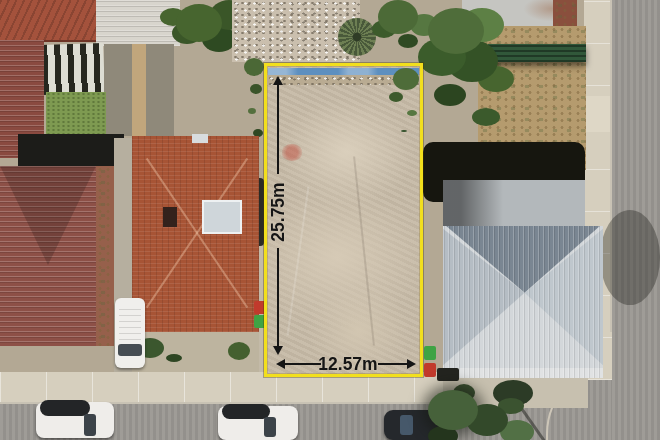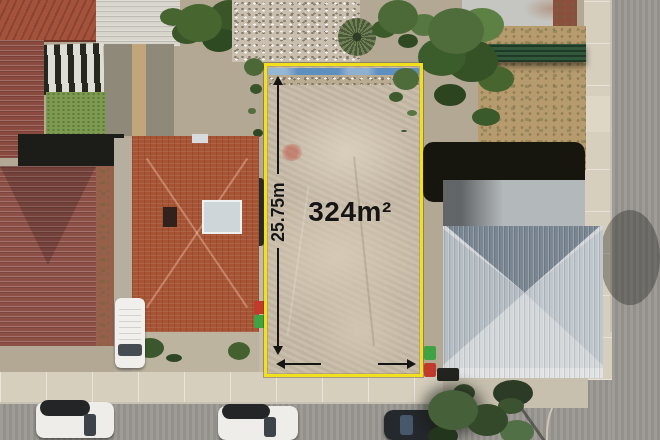--- a/index.html
+++ b/index.html
@@ -141,20 +141,20 @@
     <div class="abs" style="left:30px;top:120px;width:2px;height:150px;background:rgba(255,255,255,.16);transform:rotate(8deg);"></div>
     <div class="abs" style="left:96px;top:90px;width:2px;height:190px;background:rgba(90,80,65,.18);transform:rotate(-6deg);"></div>
   </div>
 
   <div class="abs arrow" style="left:273px;top:76px;border-left:5px solid transparent;border-right:5px solid transparent;border-bottom:9px solid var(--annotation-text,#151515);"></div>
   <div class="abs dim-line" style="left:277px;top:84px;width:2px;height:90px;"></div>
   <div class="abs dim-label" style="left:238px;top:201px;width:80px;height:22px;font-size:17.5px;line-height:22px;transform:rotate(-90deg);">25.75m</div>
   <div class="abs dim-line" style="left:277px;top:248px;width:2px;height:98px;"></div>
   <div class="abs arrow" style="left:273px;top:346px;border-left:5px solid transparent;border-right:5px solid transparent;border-top:9px solid var(--annotation-text,#151515);"></div>
 
-  <div class="abs dim-label" style="left:298px;top:197px;width:104px;height:30px;font-size:28px;line-height:30px;letter-spacing:.5px;">324m²</div>
 
   <div class="abs arrow" style="left:276px;top:359px;border-top:5px solid transparent;border-bottom:5px solid transparent;border-right:9px solid var(--annotation-text,#151515);"></div>
   <div class="abs dim-line" style="left:285px;top:363px;width:36px;height:2px;"></div>
+  <div class="abs dim-label" style="left:309px;top:353px;width:78px;height:22px;font-size:17.5px;line-height:22px;">12.57m</div>
   <div class="abs dim-line" style="left:378px;top:363px;width:30px;height:2px;"></div>
   <div class="abs arrow" style="left:407px;top:359px;border-top:5px solid transparent;border-bottom:5px solid transparent;border-left:9px solid var(--annotation-text,#151515);"></div>
 
 </div>
 
 </body></html>

